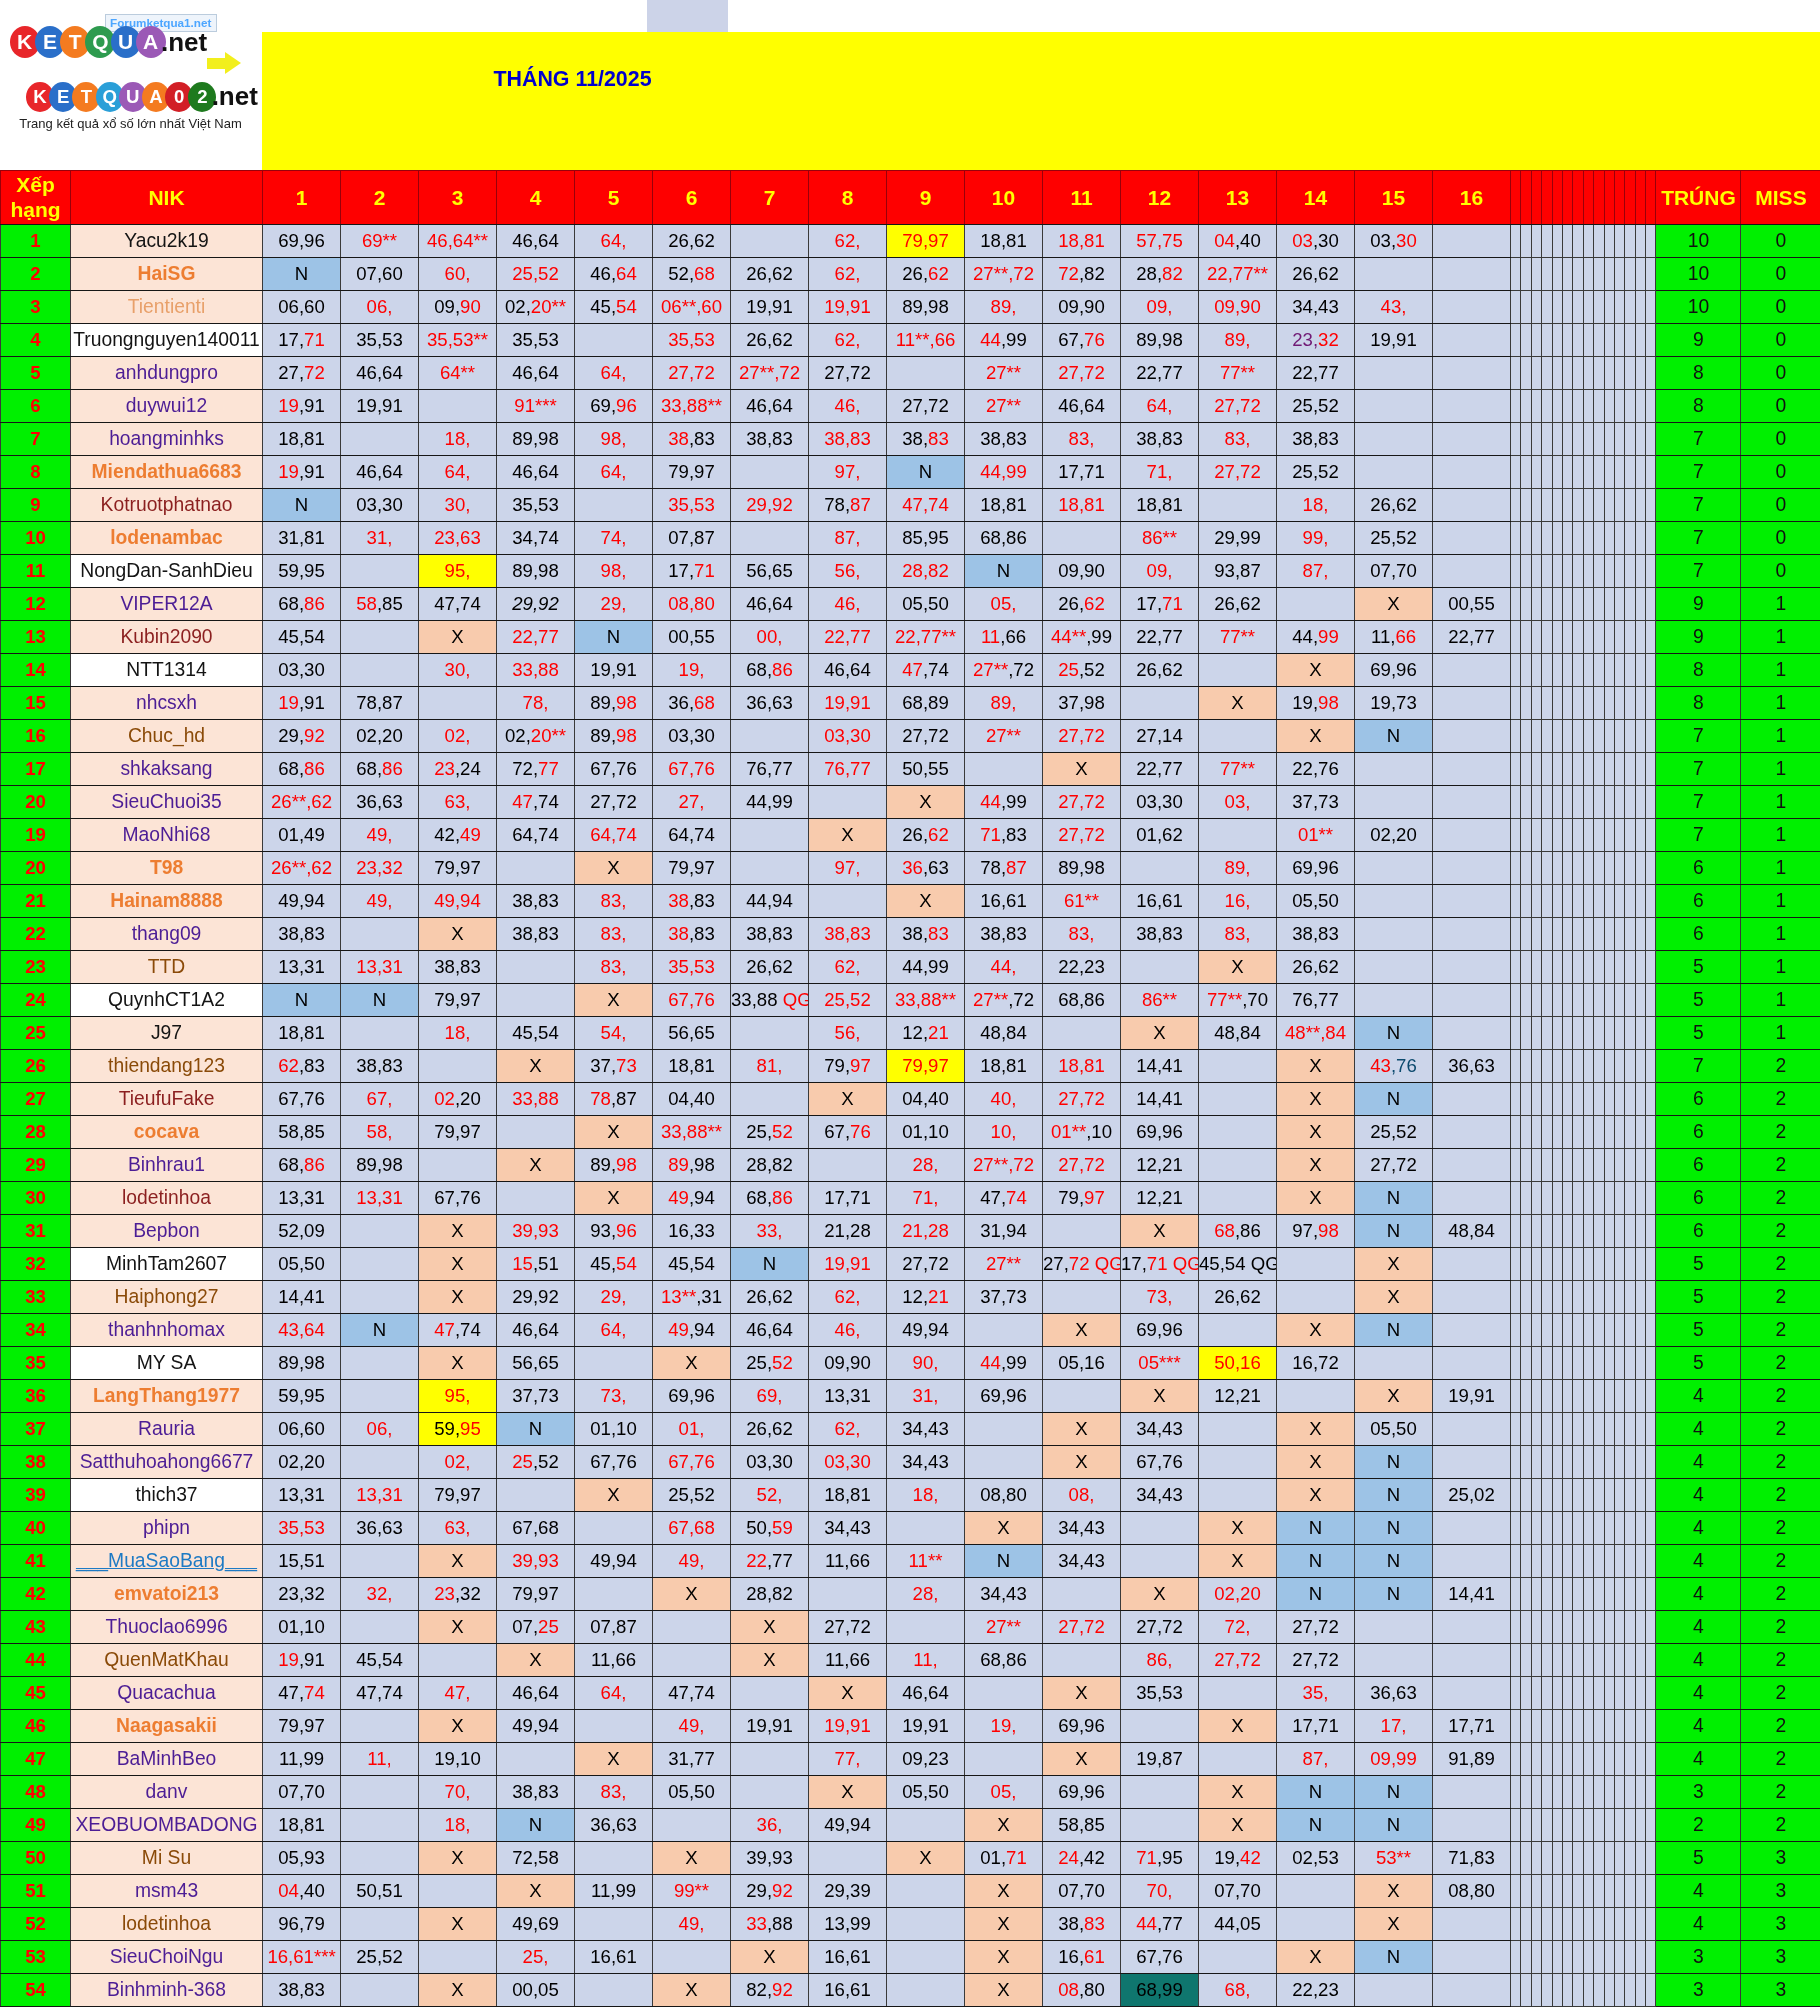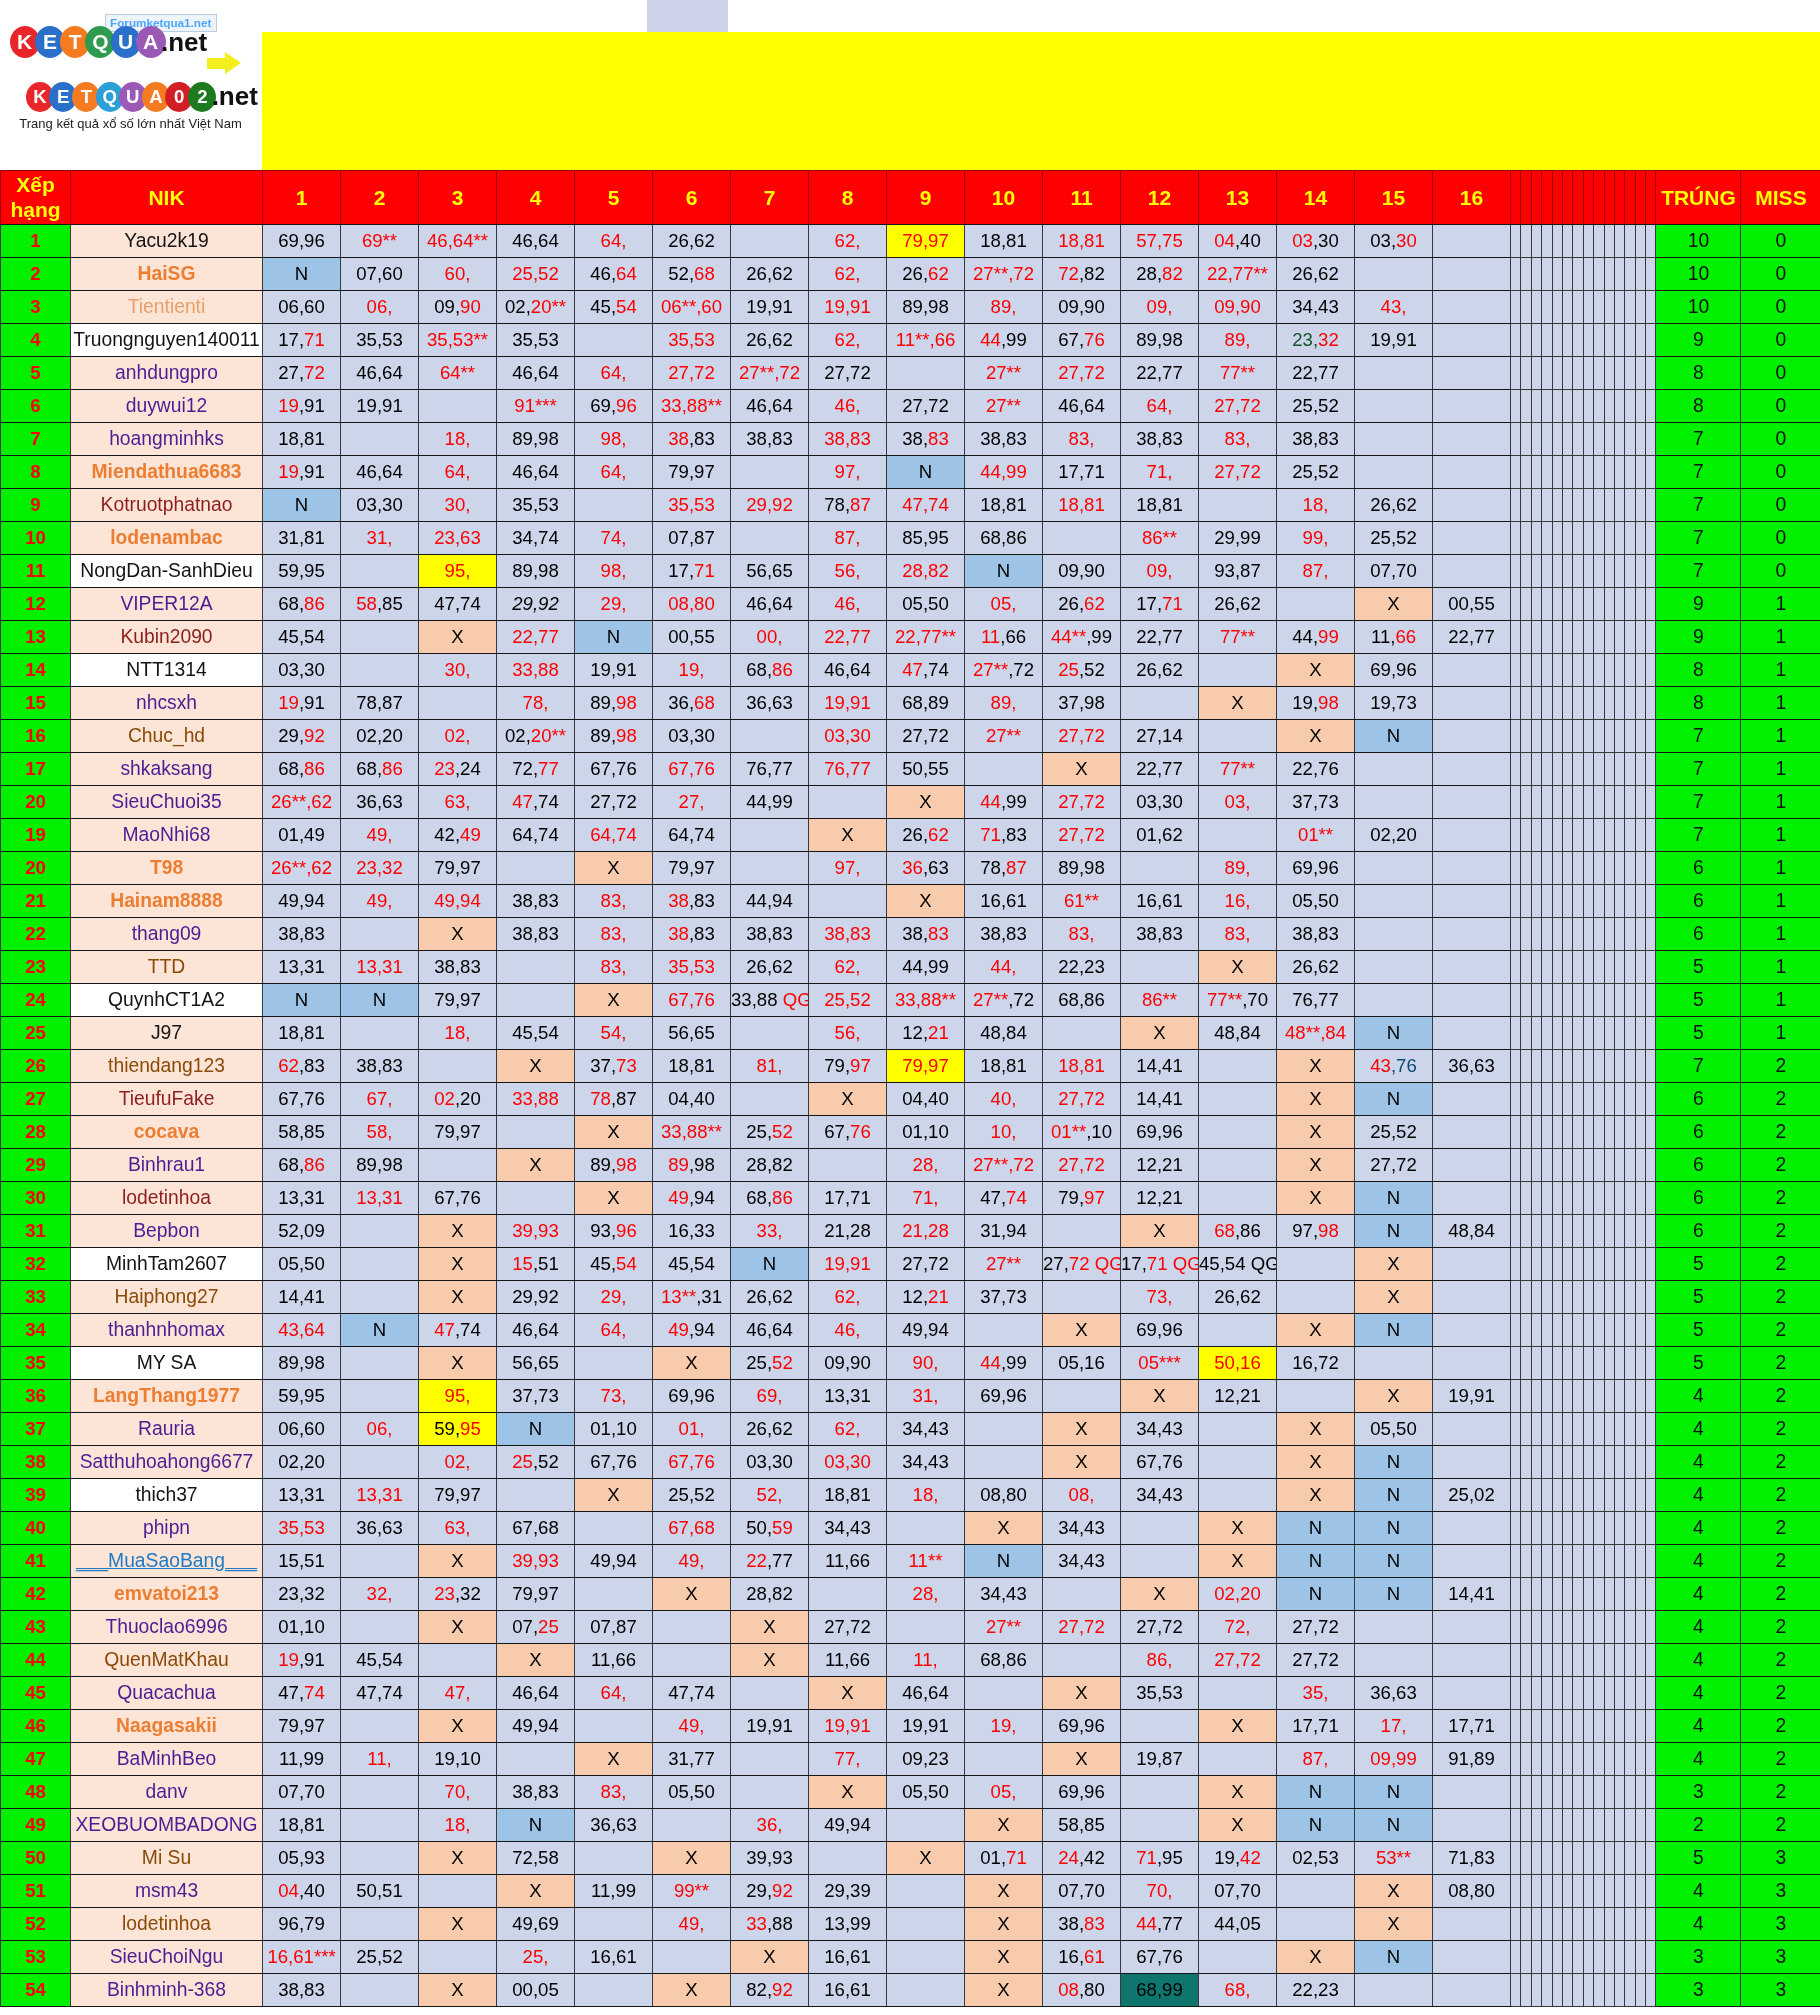--- a/index.html
+++ b/index.html
@@ -35,20 +35,21 @@
   .nik-n{color:#8a4a08;} .nik-m{color:#8b1f1f;} .nik-t{color:#e8a06a;}
   .nik-u{color:#1e7ac4;text-decoration:underline;}
 </style>
 </head>
 <body>
 
 <div class="page">
   <div class="topband">
     <div class="topstrip-box"></div>
     <div class="banner">
+      <div class="banner-sub">THÁNG 11/2025</div>
     </div>
     <div class="logobox">
       <span class="forum-badge">Forumketqua1.net</span>
       <div class="logo-row">
         <span id="logo1-bubbles"><span class="bub " style="background: rgb(232, 38, 42);">K</span><span class="bub " style="background: rgb(42, 111, 201);">E</span><span class="bub " style="background: rgb(244, 123, 32);">T</span><span class="bub " style="background: rgb(46, 155, 79);">Q</span><span class="bub " style="background: rgb(42, 111, 201);">U</span><span class="bub " style="background: rgb(155, 89, 182);">A</span></span><span class="logo-net">.net</span>
       </div>
       <div class="arrowwrap" style="left:207px;top:52px;"><span class="arrow-rect"></span><span class="arrow-tri"></span></div>
       <div class="logo-row2">
         <span id="logo2-bubbles"><span class="bub bub2" style="background: rgb(232, 38, 42);">K</span><span class="bub bub2" style="background: rgb(42, 111, 201);">E</span><span class="bub bub2" style="background: rgb(244, 123, 32);">T</span><span class="bub bub2" style="background: rgb(42, 159, 216);">Q</span><span class="bub bub2" style="background: rgb(155, 89, 182);">U</span><span class="bub bub2" style="background: rgb(244, 123, 32);">A</span><span class="bub bub2" style="background: rgb(210, 31, 38);">0</span><span class="bub bub2" style="background: rgb(30, 122, 30);">2</span></span><span class="logo-net">.net</span>
       </div>
@@ -246,21 +247,21 @@
           <td style="background: rgb(204, 213, 234);"><span style="color: rgb(0, 0, 0);">35,53</span></td>
           <td style="background: rgb(204, 213, 234);"></td>
           <td style="background: rgb(204, 213, 234);"><span style="color: rgb(255, 0, 0);">35,53</span></td>
           <td style="background: rgb(204, 213, 234);"><span style="color: rgb(0, 0, 0);">26,62</span></td>
           <td style="background: rgb(204, 213, 234);"><span style="color: rgb(255, 0, 0);">62,</span></td>
           <td style="background: rgb(204, 213, 234);"><span style="color: rgb(255, 0, 0);">11**,66</span></td>
           <td style="background: rgb(204, 213, 234);"><span style="color: rgb(255, 0, 0);">44</span><span style="color: rgb(0, 0, 0);">,99</span></td>
           <td style="background: rgb(204, 213, 234);"><span style="color: rgb(0, 0, 0);">67,</span><span style="color: rgb(255, 0, 0);">76</span></td>
           <td style="background: rgb(204, 213, 234);"><span style="color: rgb(0, 0, 0);">89,98</span></td>
           <td style="background: rgb(204, 213, 234);"><span style="color: rgb(255, 0, 0);">89,</span></td>
-          <td style="background: rgb(204, 213, 234);"><span style="color: #14532d;">23,</span><span style="color: rgb(255, 0, 0);">32</span></td>
+          <td style="background: rgb(204, 213, 234);"><span style="color: #701a75;">23,</span><span style="color: rgb(255, 0, 0);">32</span></td>
           <td style="background: rgb(204, 213, 234);"><span style="color: rgb(0, 0, 0);">19,91</span></td>
           <td style="background: rgb(204, 213, 234);"></td>
           <td class="narrow"></td>
           <td class="narrow"></td>
           <td class="narrow"></td>
           <td class="narrow"></td>
           <td class="narrow"></td>
           <td class="narrow"></td>
           <td class="narrow"></td>
           <td class="narrow"></td>

